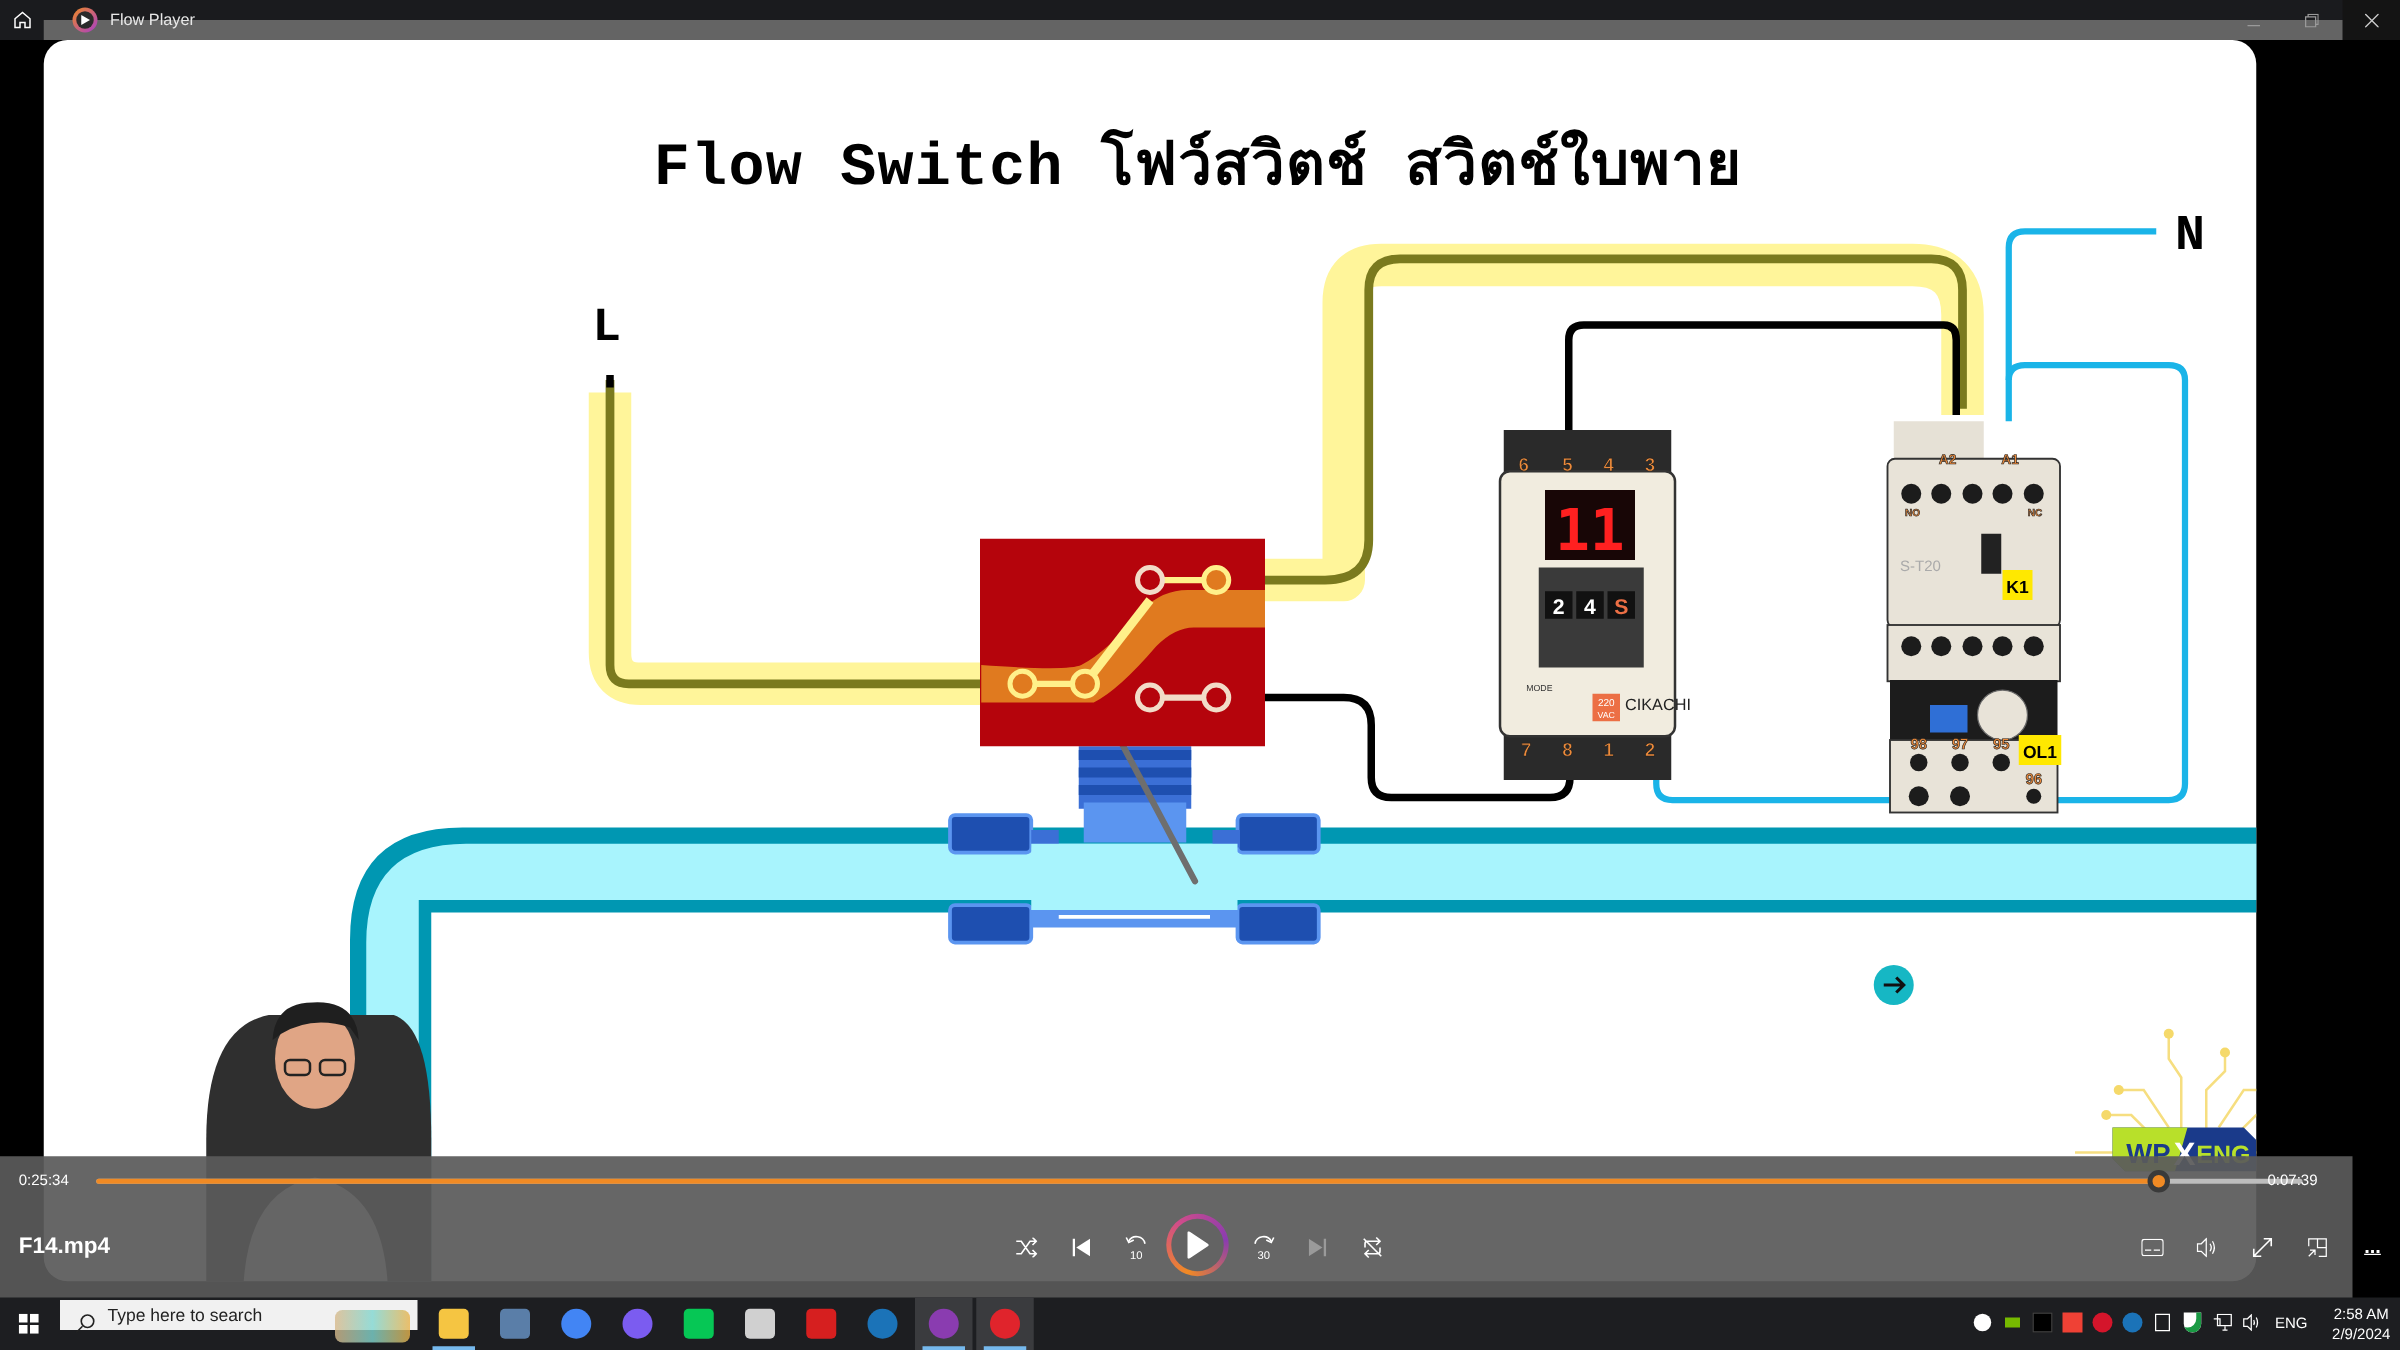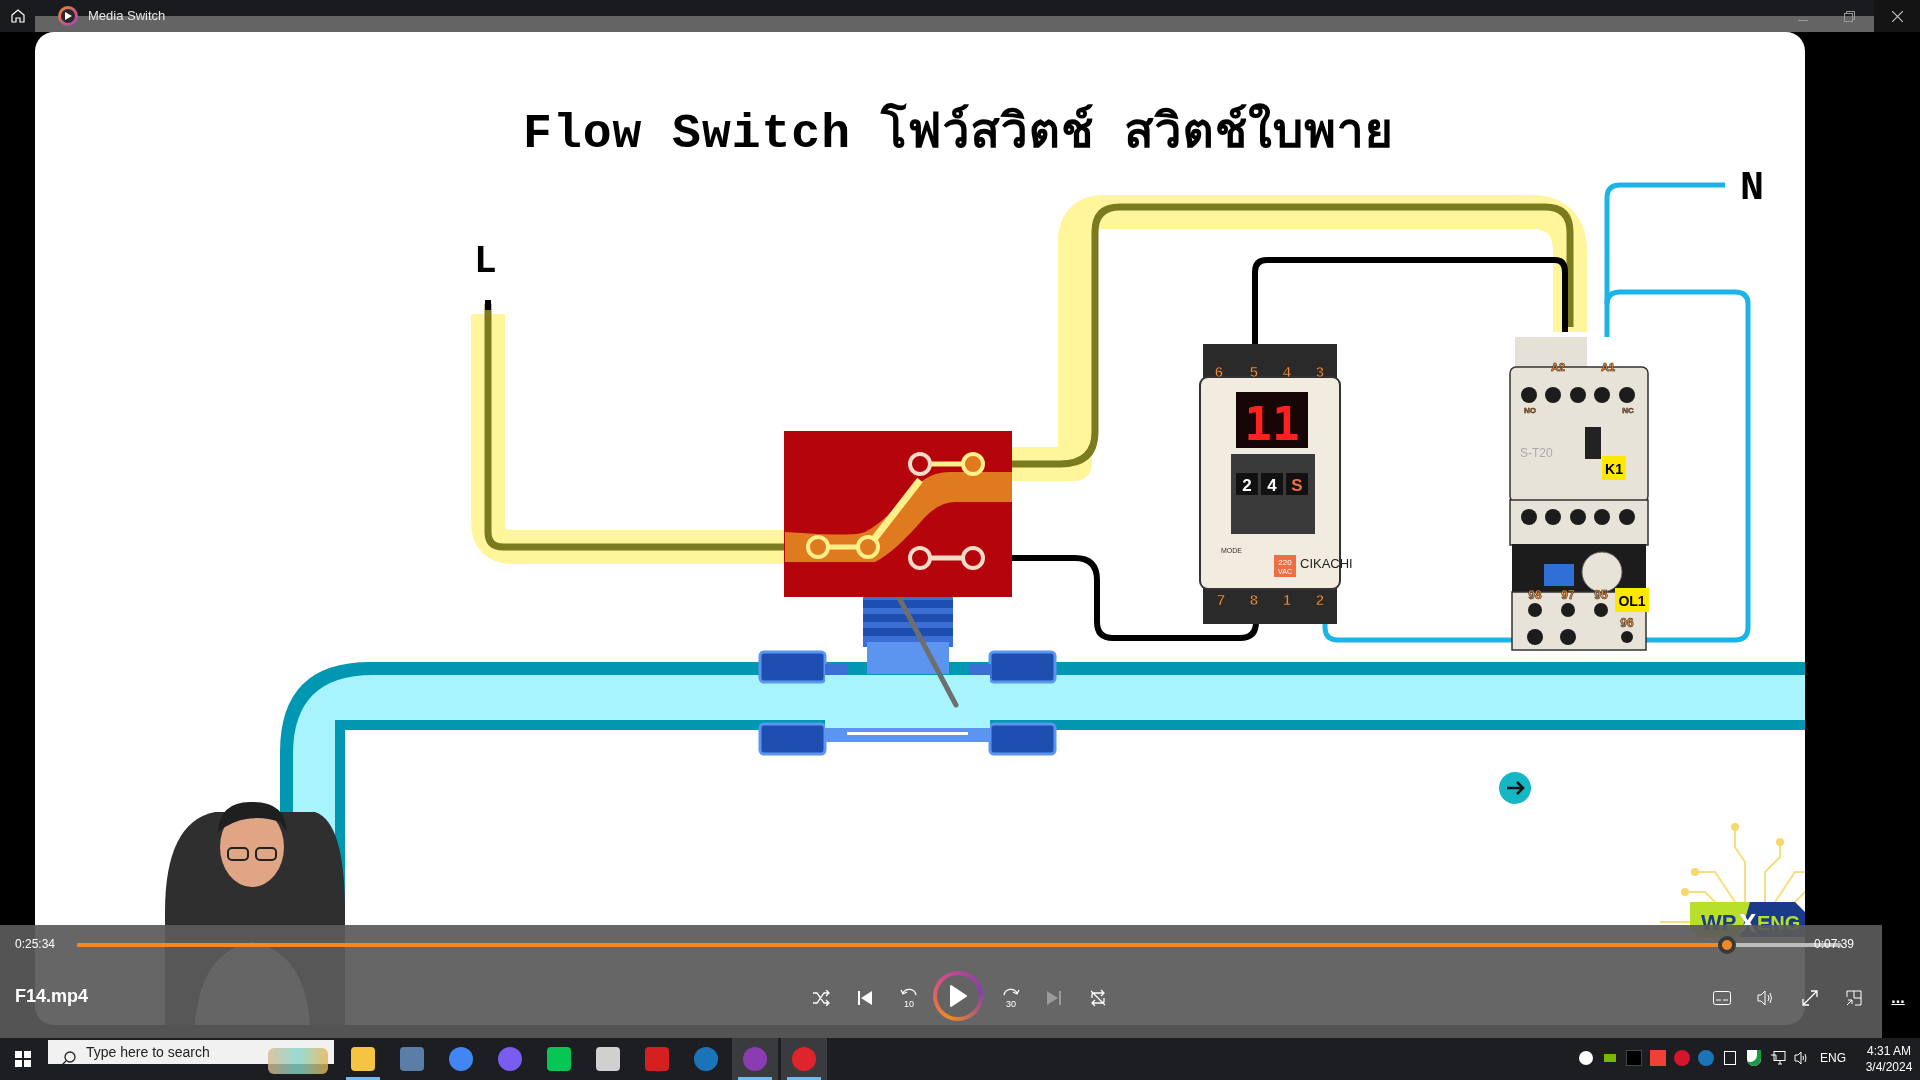--- a/index.html
+++ b/index.html
@@ -62,21 +62,21 @@
           <path d="M2 7 L8 2 L14 7 V14 H10 V10 H6 V14 H2 Z" fill="none" stroke="#fff" stroke-width="1.2"></path>
         </svg>
     </div>
     <div id="app-icon">
         <div class="inner">
           <svg width="8" height="8" viewBox="0 0 8 8">
             <path d="M1 0 L8 4 L1 8 Z" fill="#fff"></path>
           </svg>
         </div>
       </div>
-    <div id="app-title">Media Switch</div>
+    <div id="app-title">Flow Player</div>
     <div id="btn-min" class="win-btn">
         <span style="display:block;width:10px;height:1px;background:#9a9a9a;margin-top:8px"></span>
       </div>
     <div id="btn-max" class="win-btn">
         <svg width="11" height="11" viewBox="0 0 11 11">
           <rect x="0.5" y="2.5" width="8" height="8" fill="none" stroke="#9a9a9a"></rect>
           <path d="M2.5 2.5 V0.5 H10.5 V8.5 H8.5" fill="none" stroke="#9a9a9a"></path>
         </svg>
       </div>
     <div id="btn-close" class="win-btn">
@@ -425,17 +425,17 @@
         </svg>
       </div>
     <div class="tray" style="left:1792px">
         <svg width="16" height="14" viewBox="0 0 16 14">
           <path d="M1 4 H4 L7 1 V13 L4 10 H1 Z" fill="none" stroke="#fff"></path>
           <path d="M9 5 Q10 7 9 9 M11 3 Q13 7 11 11" stroke="#fff" fill="none"></path>
         </svg>
       </div>
     <div id="lang">ENG</div>
     <div id="clock">
-      <div>4:31 AM</div>
-      <div>3/4/2024</div>
+      <div>2:58 AM</div>
+      <div>2/9/2024</div>
     </div>
   </div>
 </div>
 
 </body></html>

